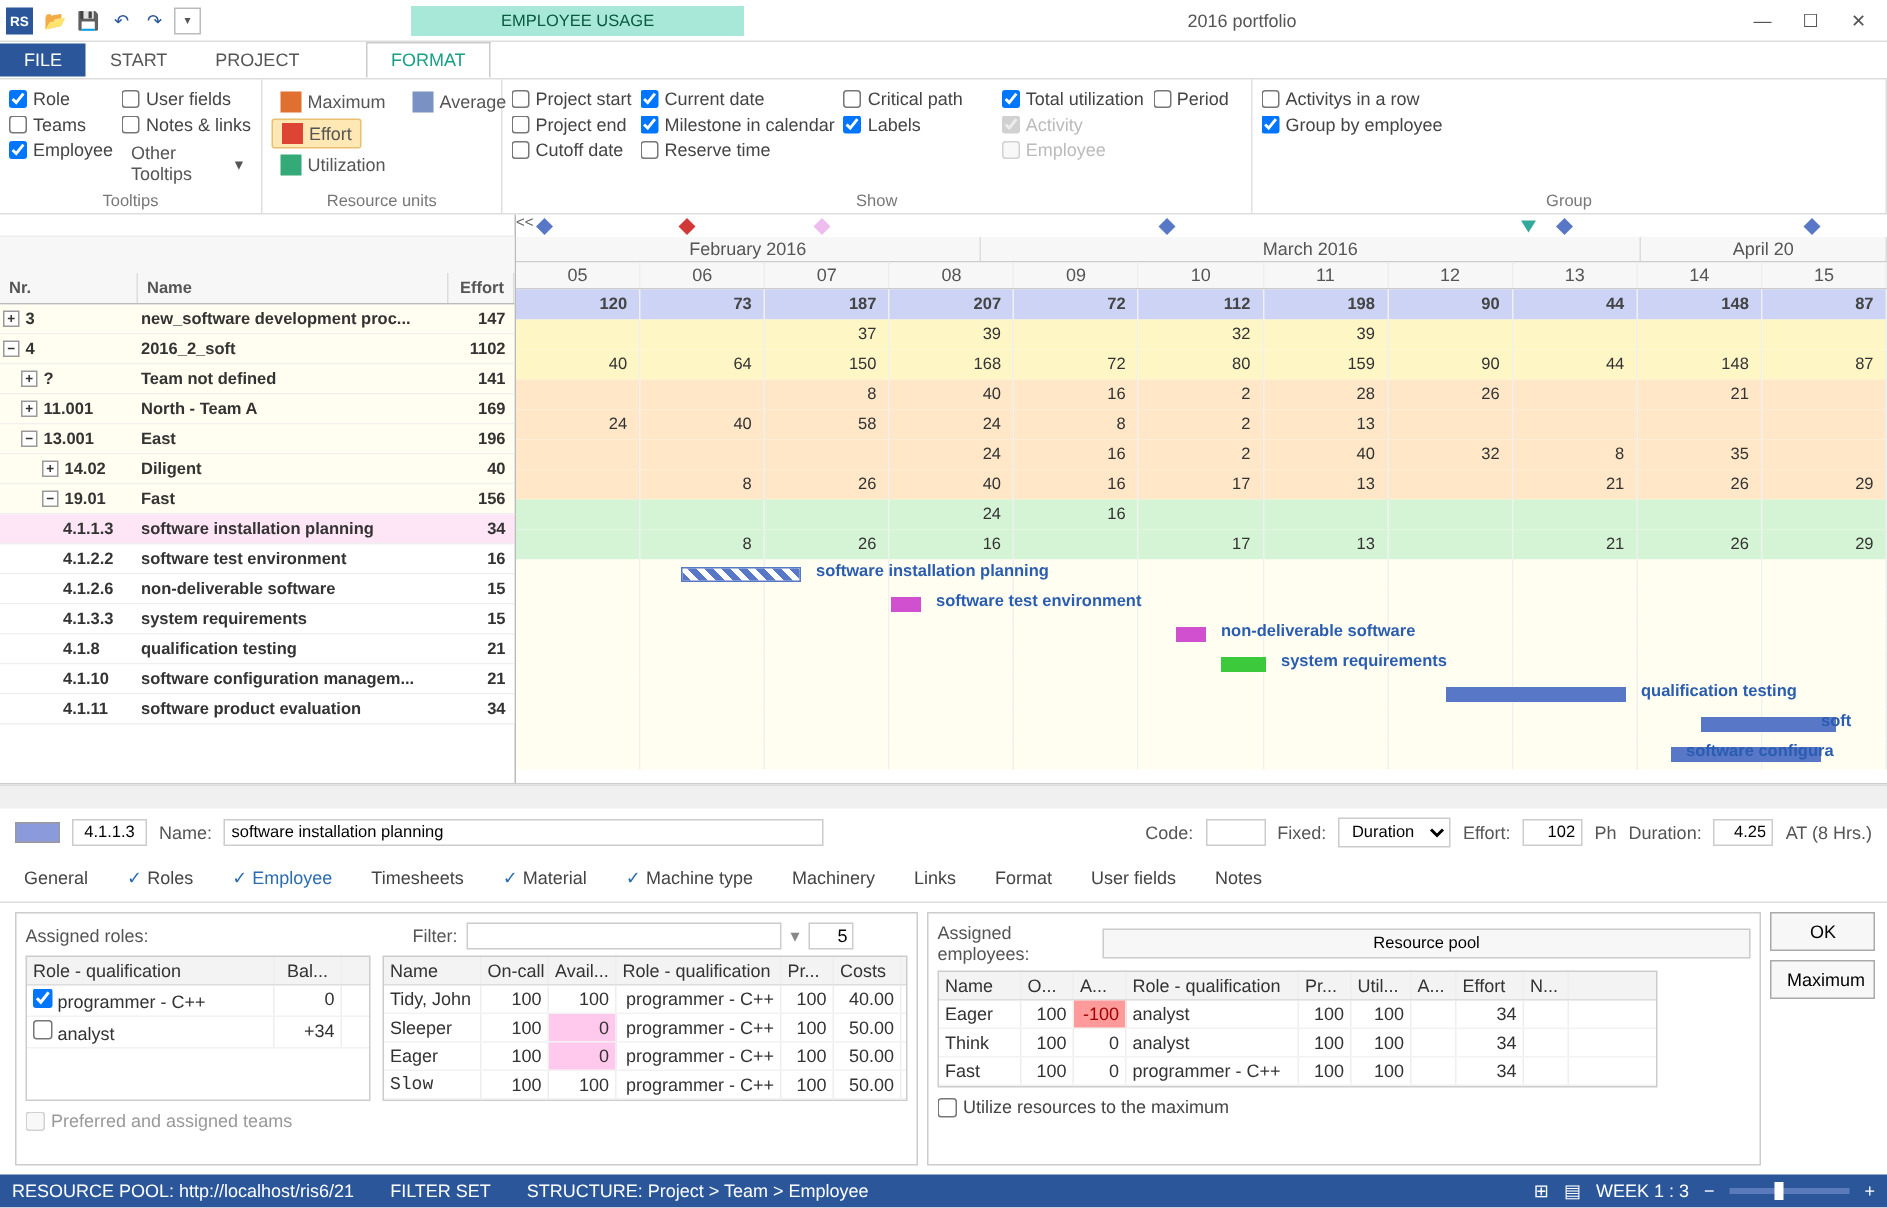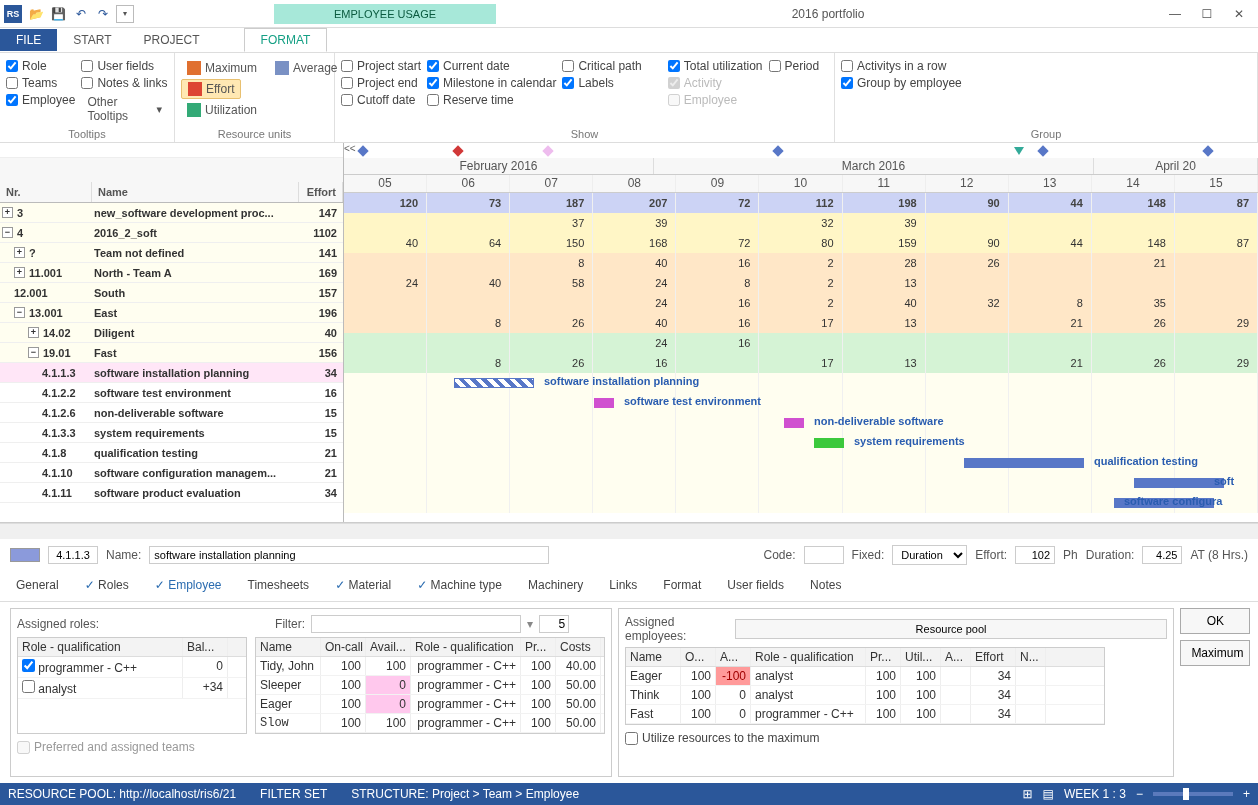--- a/index.html
+++ b/index.html
@@ -293,25 +293,20 @@
           </div>
           <div class="lrow ">
             <div class="c-tree indent1"><span class="exp">+</span>?</div>
             <div class="c-name">Team not defined</div>
             <div class="c-eff">141</div>
           </div>
           <div class="lrow ">
             <div class="c-tree indent1"><span class="exp">+</span>11.001</div>
             <div class="c-name">North - Team A</div>
             <div class="c-eff">169</div>
-          </div>
-          <div class="lrow ">
-            <div class="c-tree indent1">12.001</div>
-            <div class="c-name">South</div>
-            <div class="c-eff">157</div>
           </div>
           <div class="lrow ">
             <div class="c-tree indent1"><span class="exp">−</span>13.001</div>
             <div class="c-name">East</div>
             <div class="c-eff">196</div>
           </div>
           <div class="lrow ">
             <div class="c-tree indent2"><span class="exp">+</span>14.02</div>
             <div class="c-name">Diligent</div>
             <div class="c-eff">40</div>
@@ -667,21 +662,21 @@
       <span>Assigned roles:</span>
       <span style="margin-left:170px">Filter:</span>
       <input style="width: 210px;">
       <span style="color:#888">▾</span>
       <input style="width: 30px; text-align: right;" value="5">
     </div>
     <div style="display:flex;gap:8px">
       <div class="mini-tbl roles-tbl">
         <div class="mh">
               <div style="width:165px">Role - qualification</div>
-              <div style="width:45px;text-align:left">Bal...</div>
+              <div style="width:45px;text-align:center">Bal...</div>
             </div>
         <div id="roles-body">
               <div class="mr">
                 <div style="width: 165px;"><input type="checkbox" checked="" style=""> programmer - C++</div>
                 <div style="width: 45px; text-align: right;">0</div>
               </div>
               <div class="mr">
                 <div style="width: 165px;"><input type="checkbox" style=""> analyst</div>
                 <div style="width: 45px; text-align: right;">+34</div>
               </div>

